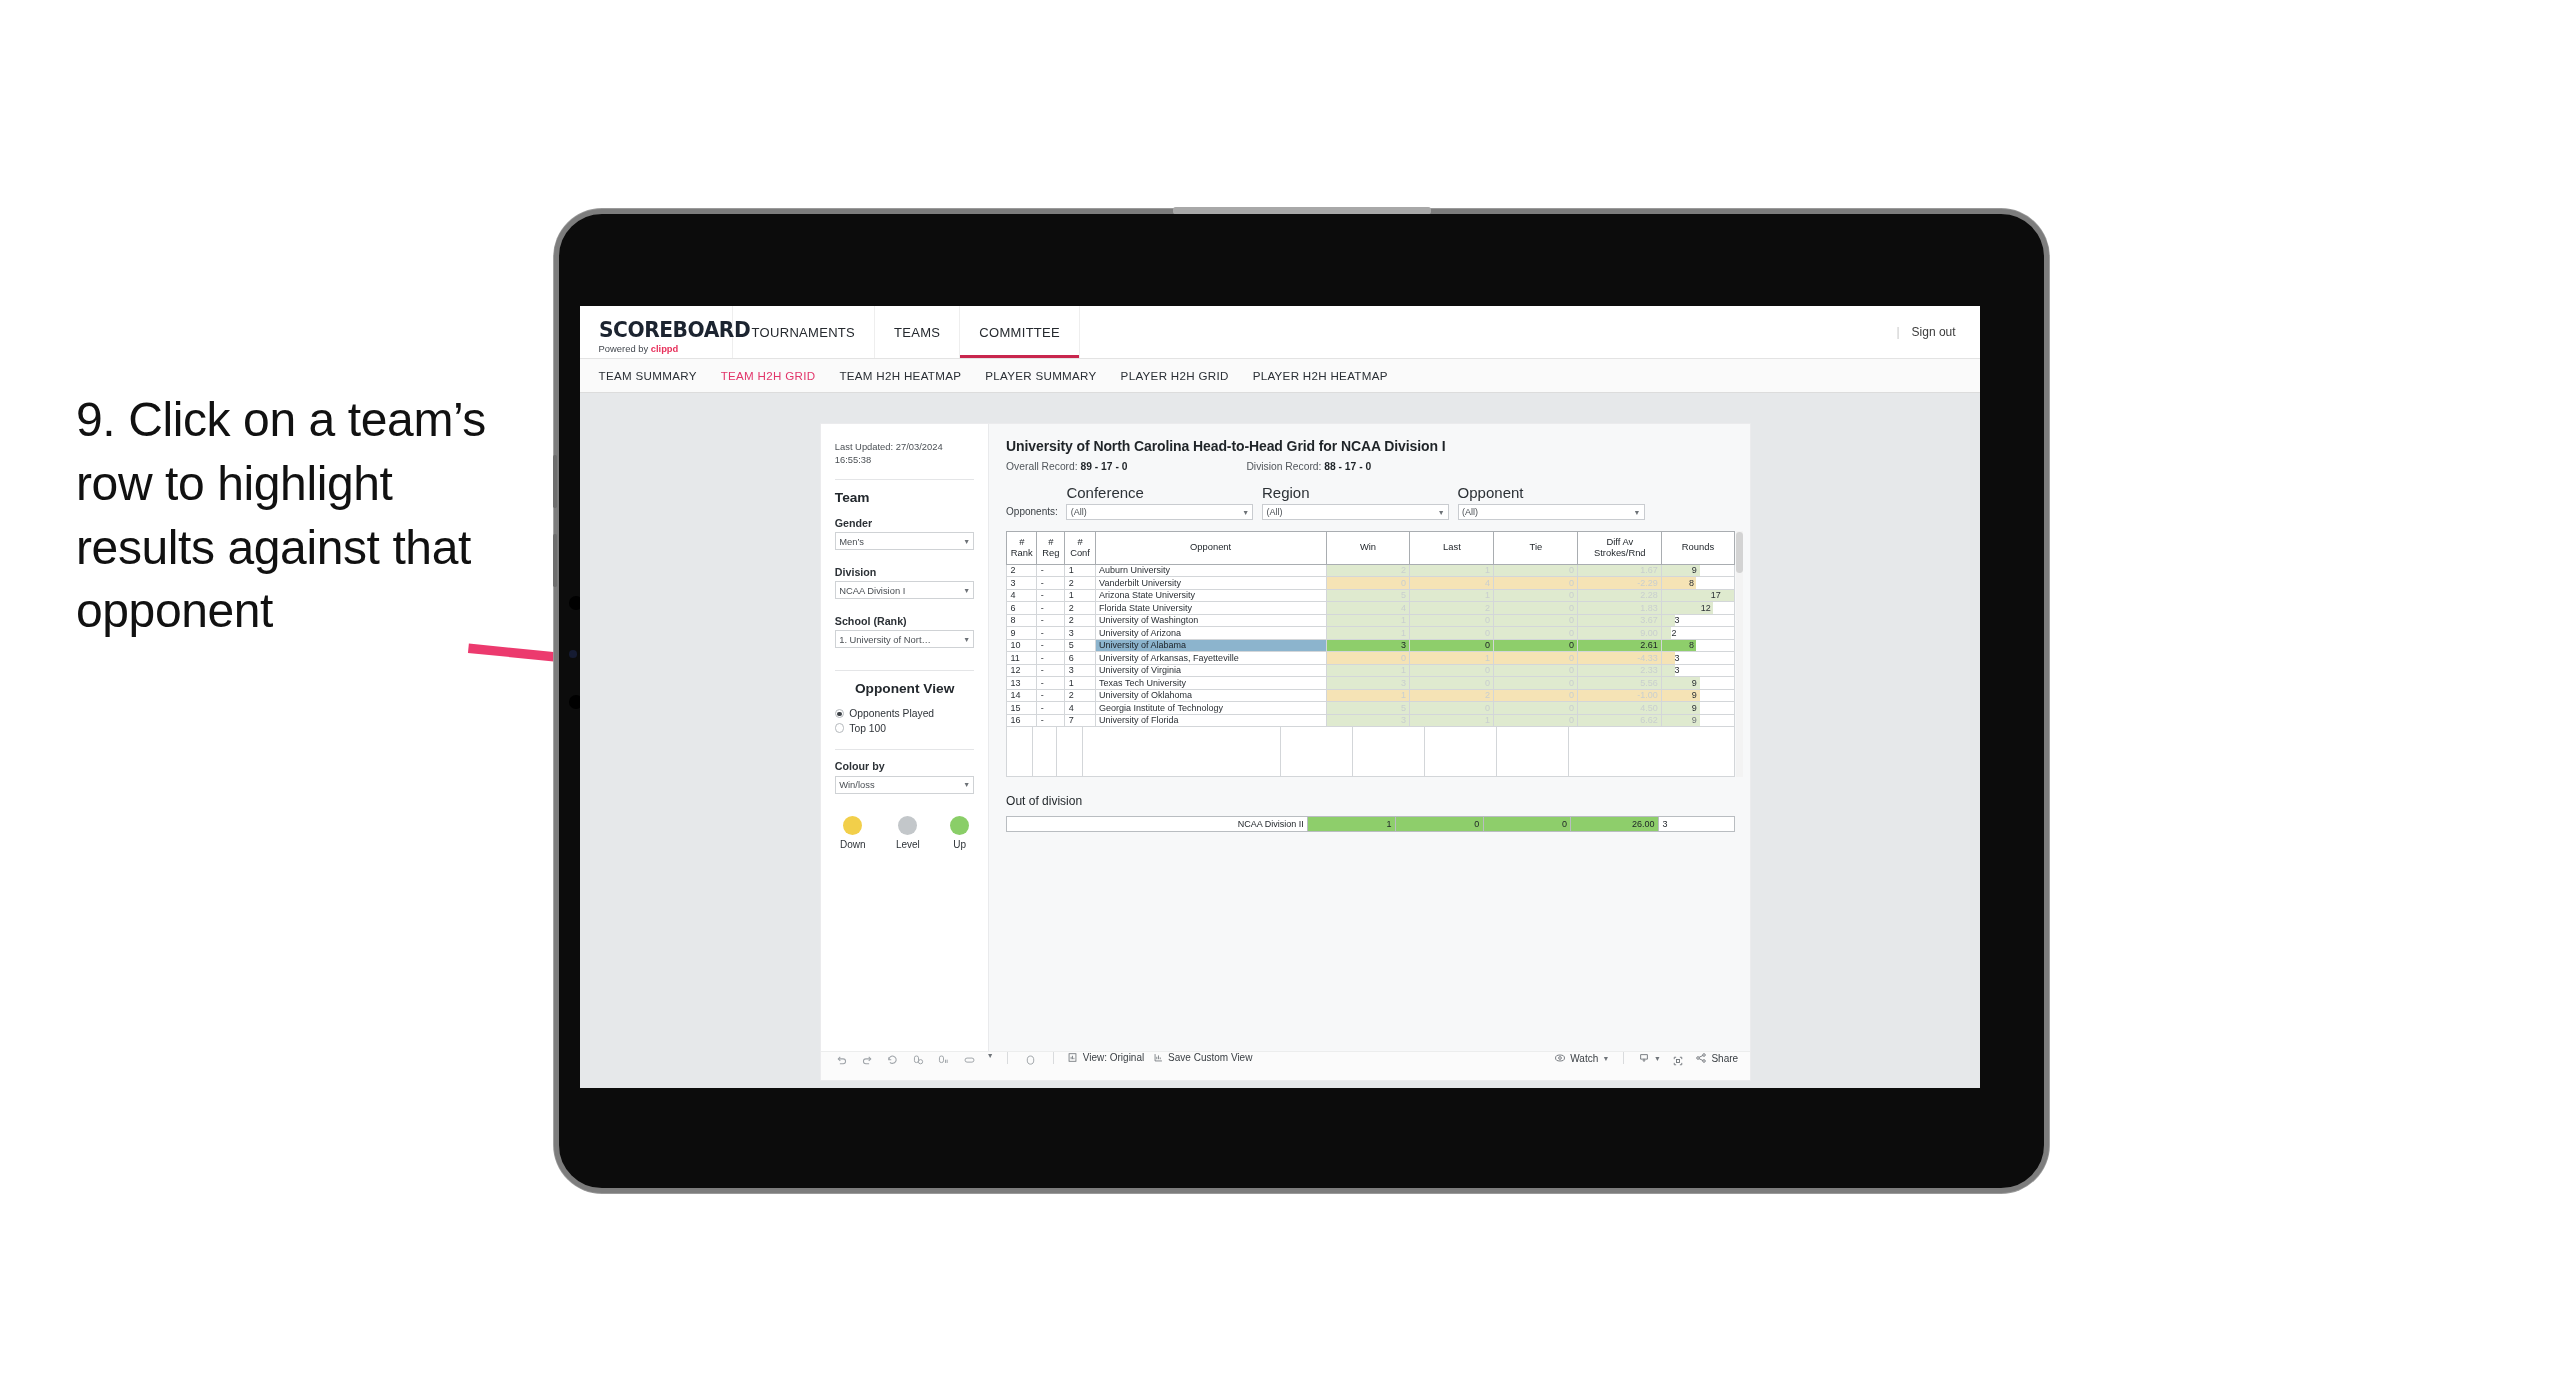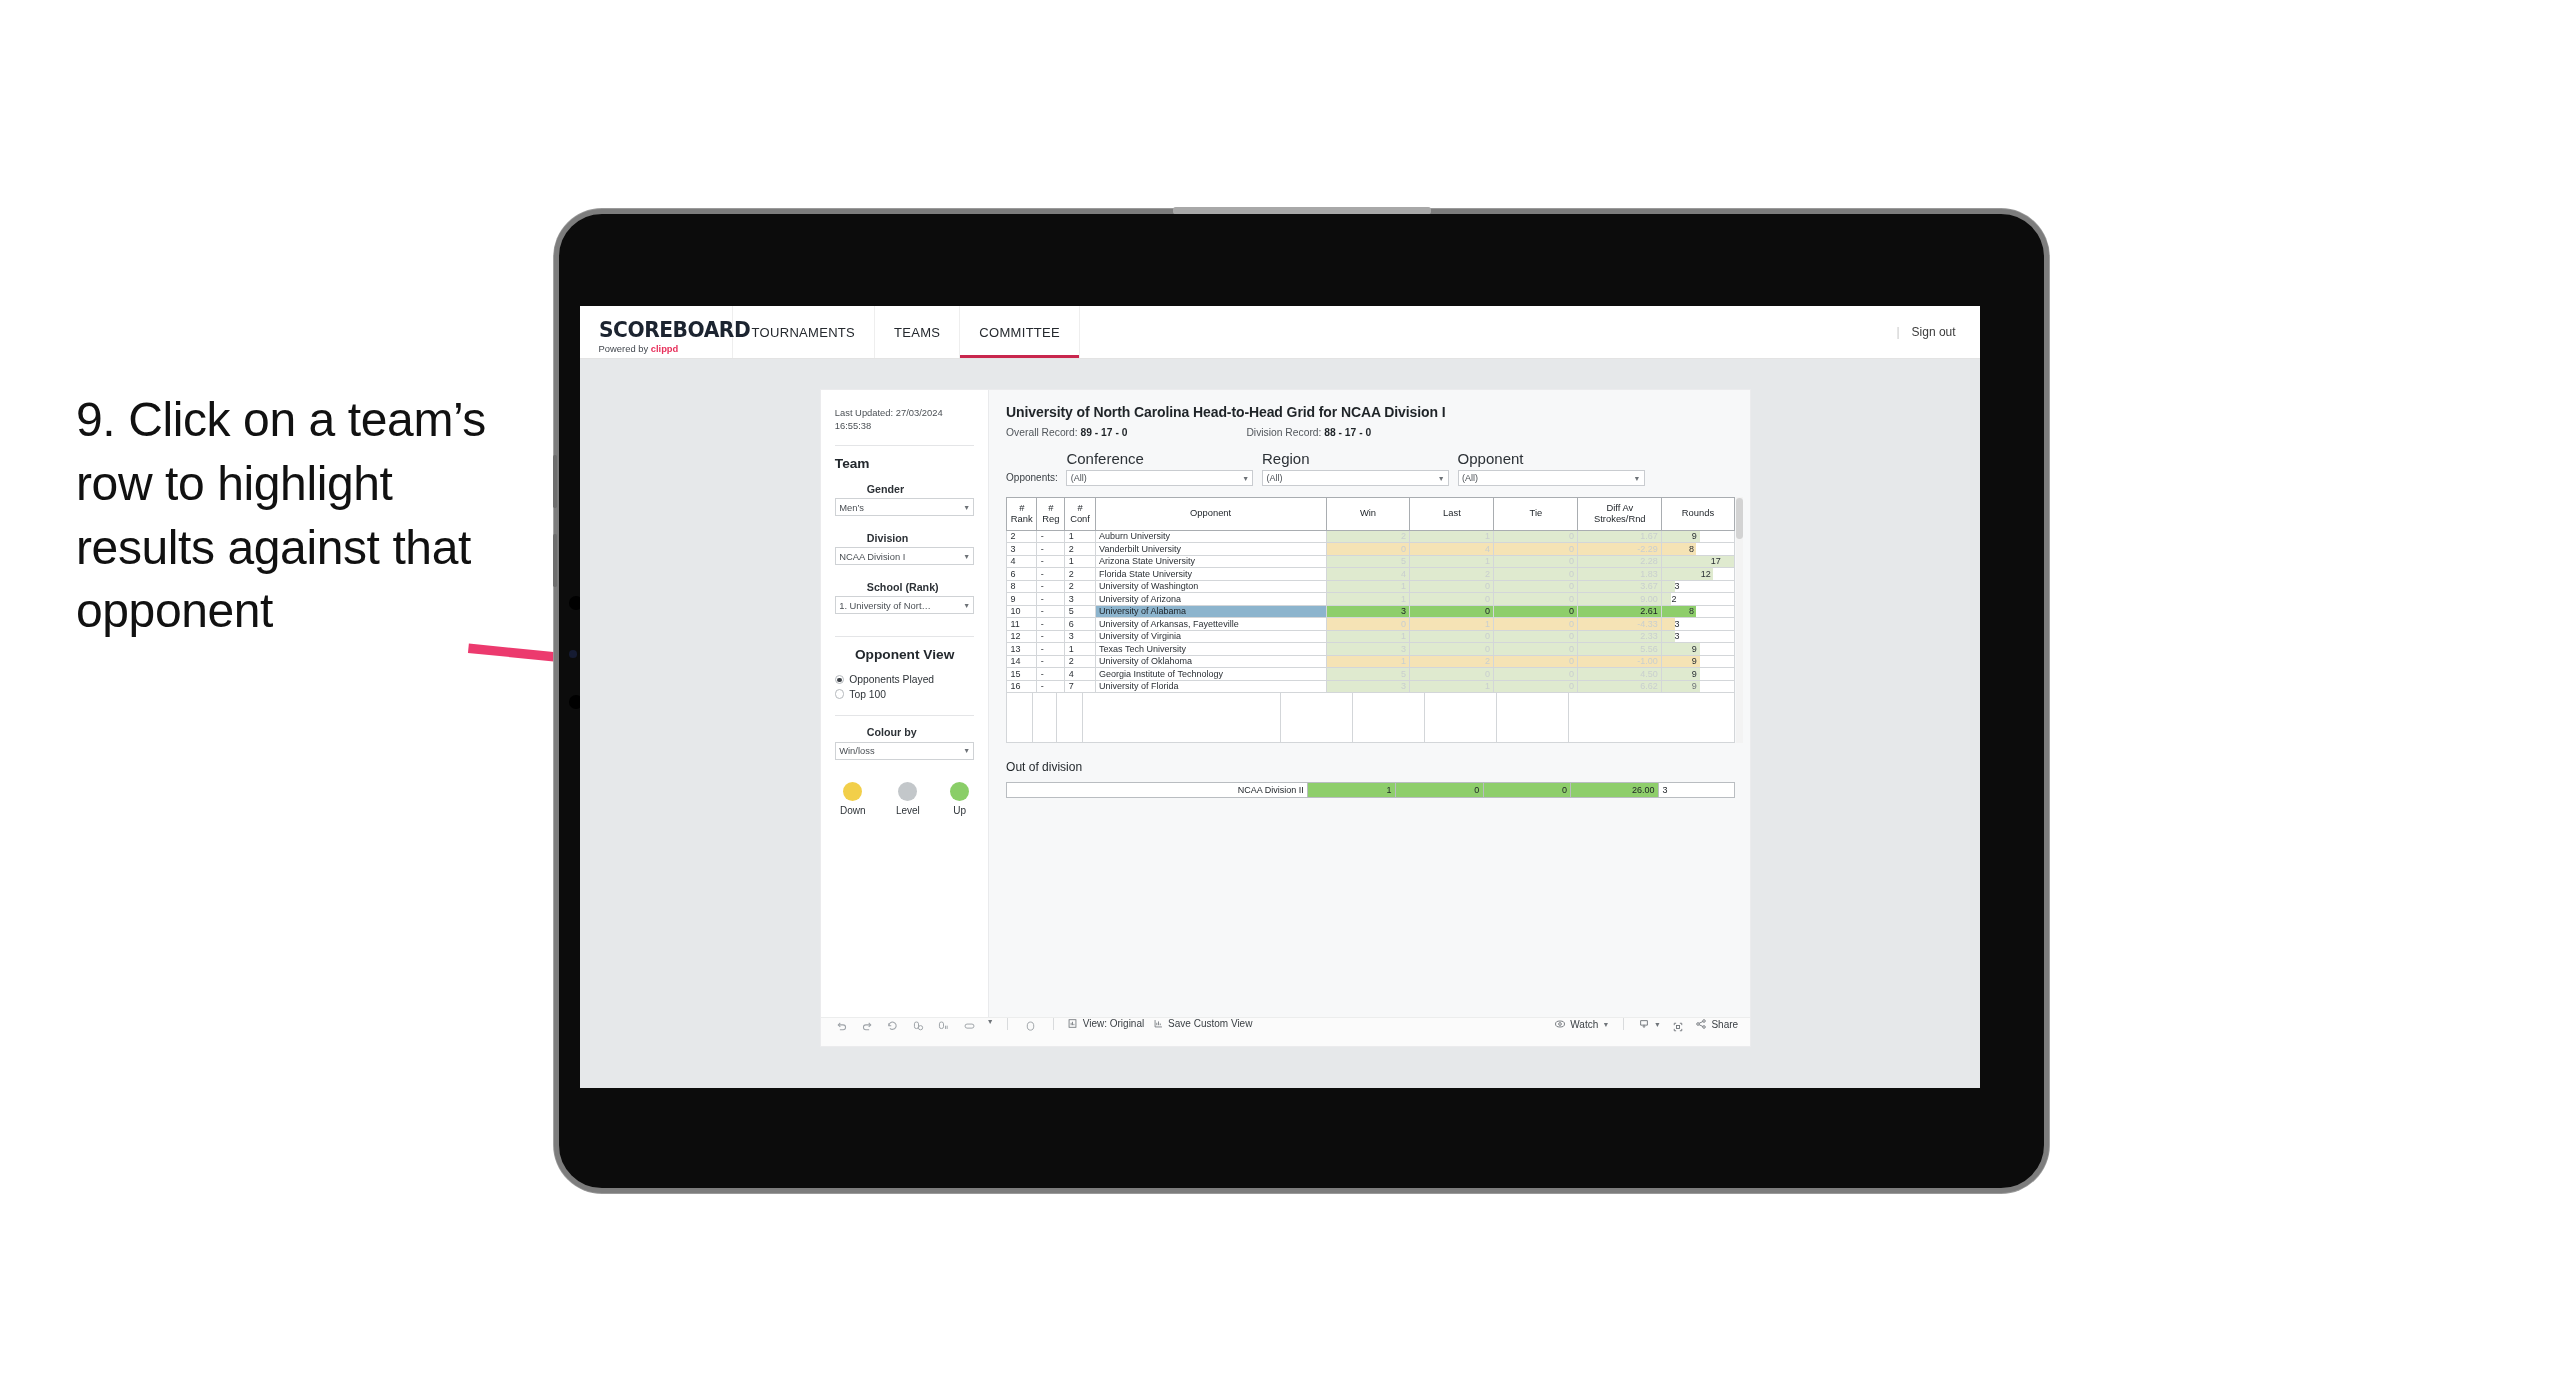--- a/index.html
+++ b/index.html
@@ -107,21 +107,21 @@
 
   
   #sidebar {
     width: 168px; background: #ffffff; border-right: 0.9px solid #e9eaec;
     padding: 15.5px 13.7px 0 13.7px; font-size: 10.3px; color: #2e3338;
   }
   #last-updated { font-size: 9.4px; color: #4b5055; line-height: 1.45; }
   .side-hr { height: 0.9px; background: #e4e5e7; margin: 12px 0 10.3px 0; }
   .side-h1 { font-size: 13.7px; font-weight: 700; color: #23282d; margin-bottom: 12px; }
   .side-h1.center { text-align: center; }
-  .side-label { font-size: 10.7px; font-weight: 700; color: #2c3136; margin-bottom: 3.4px; margin-left: 32px; }
+  .side-label { font-size: 10.7px; font-weight: 700; color: #2c3136; margin-bottom: 3.4px; }
   .side-select {
     height: 18px; border: 0.9px solid #cfd2d5; background: #fff;
     display: flex; align-items: center; padding: 0 3.4px;
     font-size: 9.4px; color: #4a4f54; margin-bottom: 15.5px;
     position: relative; cursor: pointer;
   }
   .side-select .caret { margin-left: auto; font-size: 6.9px; color: #6d7277; }
   .side-select .txt { overflow: hidden; white-space: nowrap; text-overflow: ellipsis; }
   .radio-row { display: flex; align-items: center; gap: 5.2px; margin-bottom: 3.4px; font-size: 10.3px; color: #2e3338; cursor: pointer; }
   .radio { width: 9.4px; height: 9.4px; border-radius: 50%; border: 0.9px solid #b5b9bd; background: #fff; flex: none; position: relative; }
@@ -233,20 +233,28 @@
       </div>
       <div class="topnav-item">TOURNAMENTS</div>
       <div class="topnav-item">TEAMS</div>
       <div class="topnav-item active">COMMITTEE</div>
       <div id="topbar-right">
         <span id="topbar-divider">|</span>
         <span>Sign out</span>
       </div>
     </div>
 
+    <div id="subnav">
+      <div class="subnav-item">TEAM SUMMARY</div>
+      <div class="subnav-item active">TEAM H2H GRID</div>
+      <div class="subnav-item">TEAM H2H HEATMAP</div>
+      <div class="subnav-item">PLAYER SUMMARY</div>
+      <div class="subnav-item">PLAYER H2H GRID</div>
+      <div class="subnav-item">PLAYER H2H HEATMAP</div>
+    </div>
 
     <div id="dash-wrap">
       <div id="dashboard">
         <div id="dash-body">
 
           <div id="sidebar">
             <div id="last-updated">Last Updated: 27/03/2024 16:55:38</div>
             <div class="side-hr"></div>
             <div class="side-h1">Team</div>
 

